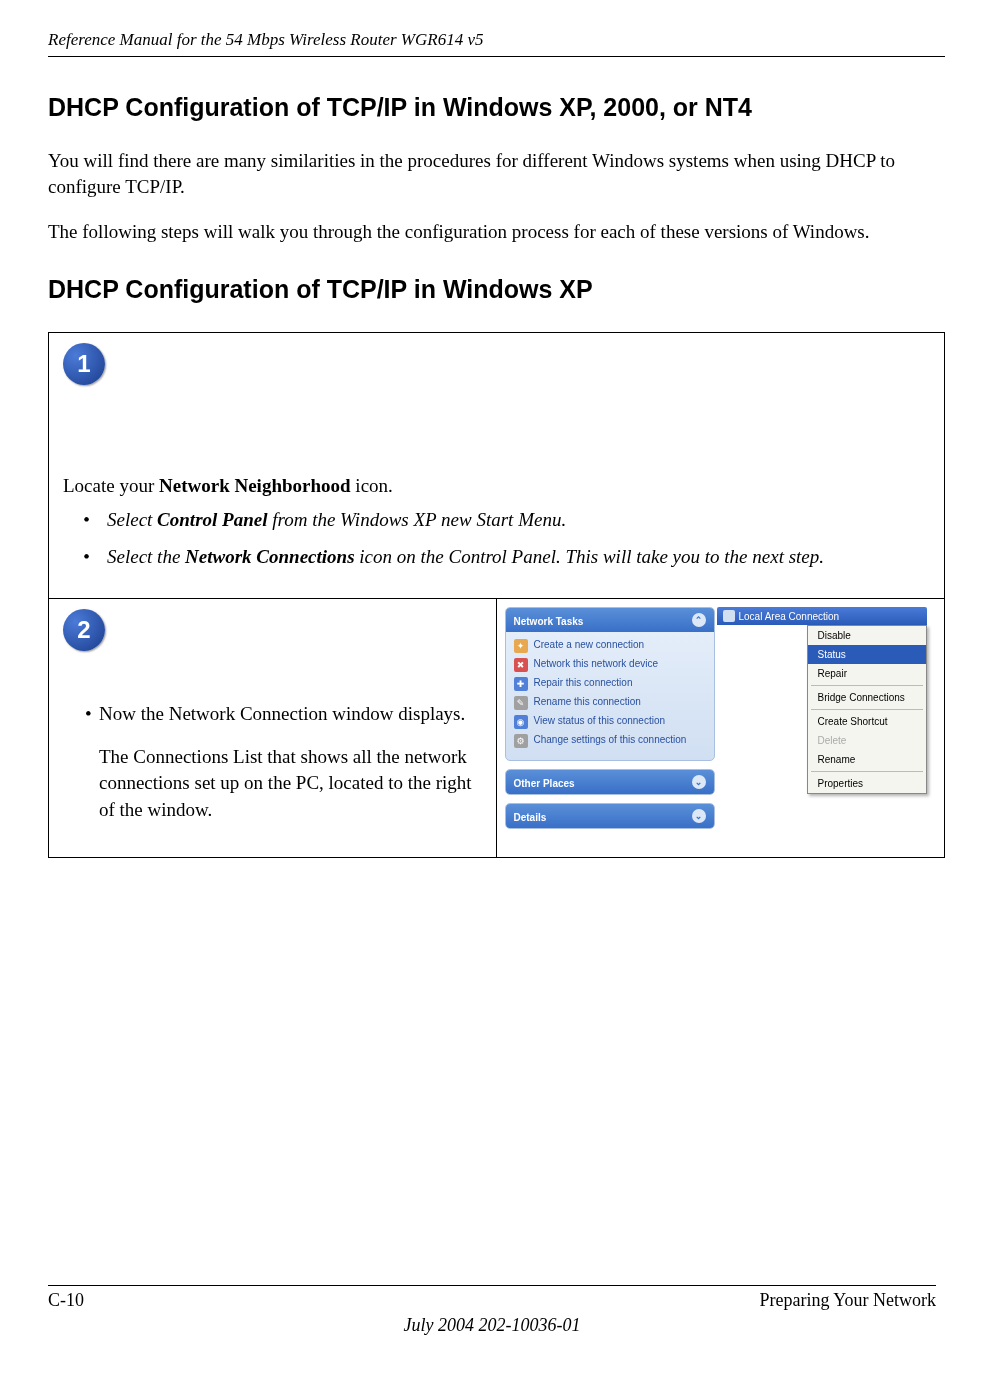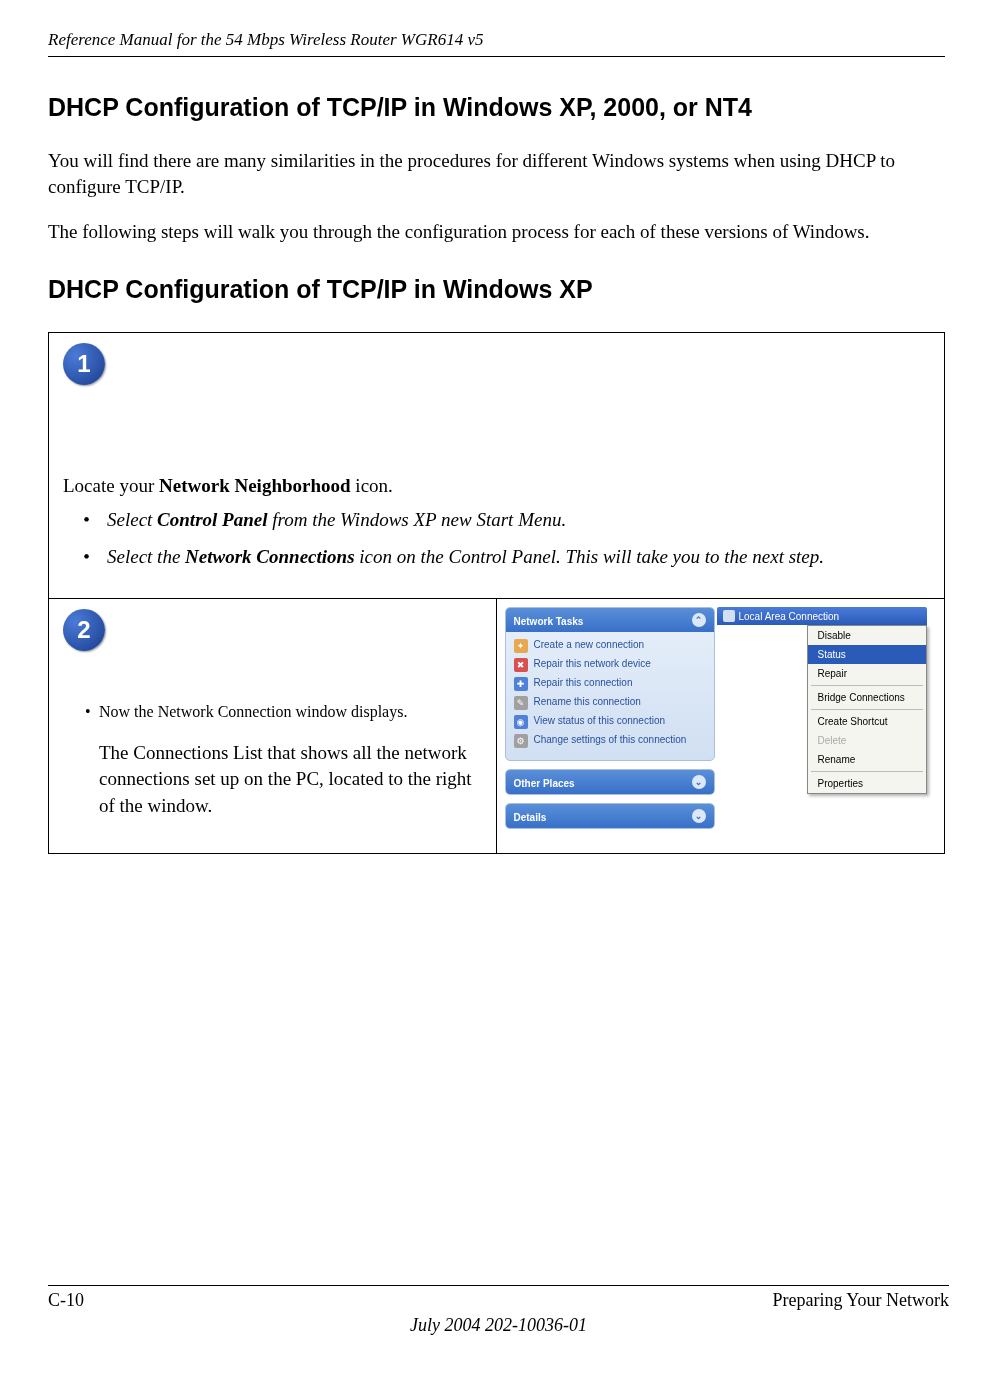--- a/index.html
+++ b/index.html
@@ -97,21 +97,21 @@
     }
     .step-two-right {
       width: 50%;
       padding: 8px 8px 8px 8px;
     }
     .step-two-content {
       margin-top: 50px;
       padding-left: 22px;
     }
     .step-two-content .bullet-item {
-      font-size: 16px;
+      font-size: 19px;
       position: relative;
       padding-left: 14px;
       margin-bottom: 16px;
       line-height: 1.4;
     }
     .step-two-content .bullet-item::before {
       content: "•";
       position: absolute;
       left: 0;
       top: 0;
@@ -229,21 +229,21 @@
     }
     .context-menu-sep {
       height: 1px;
       background: #bbb;
       margin: 2px 3px;
     }
     .footer {
       position: absolute;
       bottom: 40px;
       left: 48px;
-      right: 44px;
+      right: 57px;
     }
     .footer-line {
       border-top: 1px solid #000;
       display: flex;
       justify-content: space-between;
       padding-top: 4px;
       font-size: 18px;
     }
     .footer-center {
       text-align: center;
@@ -300,21 +300,21 @@
               <span>Network Tasks</span>
               <span class="xp-collapse">⌃</span>
             </div>
             <div class="xp-box-body">
               <div class="xp-task-item">
                   <span class="xp-task-icon icon-orange">✦</span>
                   <span>Create a new connection</span>
                 </div>
               <div class="xp-task-item">
                   <span class="xp-task-icon icon-red">✖</span>
-                  <span>Repair this network device</span>
+                  <span>Network this network device</span>
                 </div>
               <div class="xp-task-item">
                   <span class="xp-task-icon icon-blue">✚</span>
                   <span>Repair this connection</span>
                 </div>
               <div class="xp-task-item">
                   <span class="xp-task-icon icon-gray">✎</span>
                   <span>Rename this connection</span>
                 </div>
               <div class="xp-task-item">

